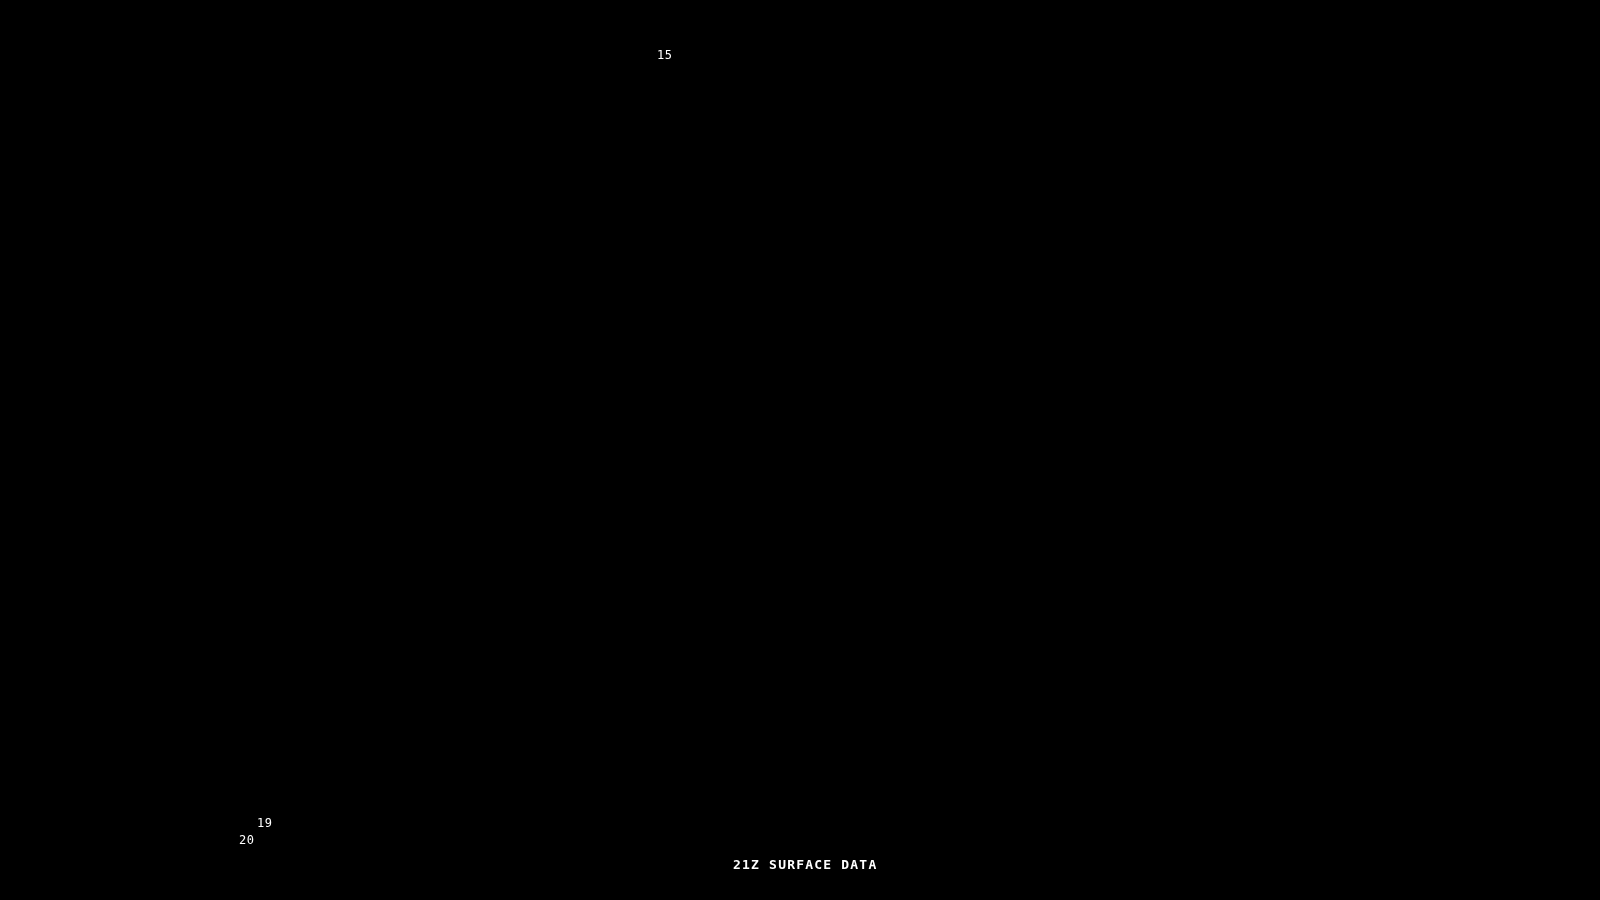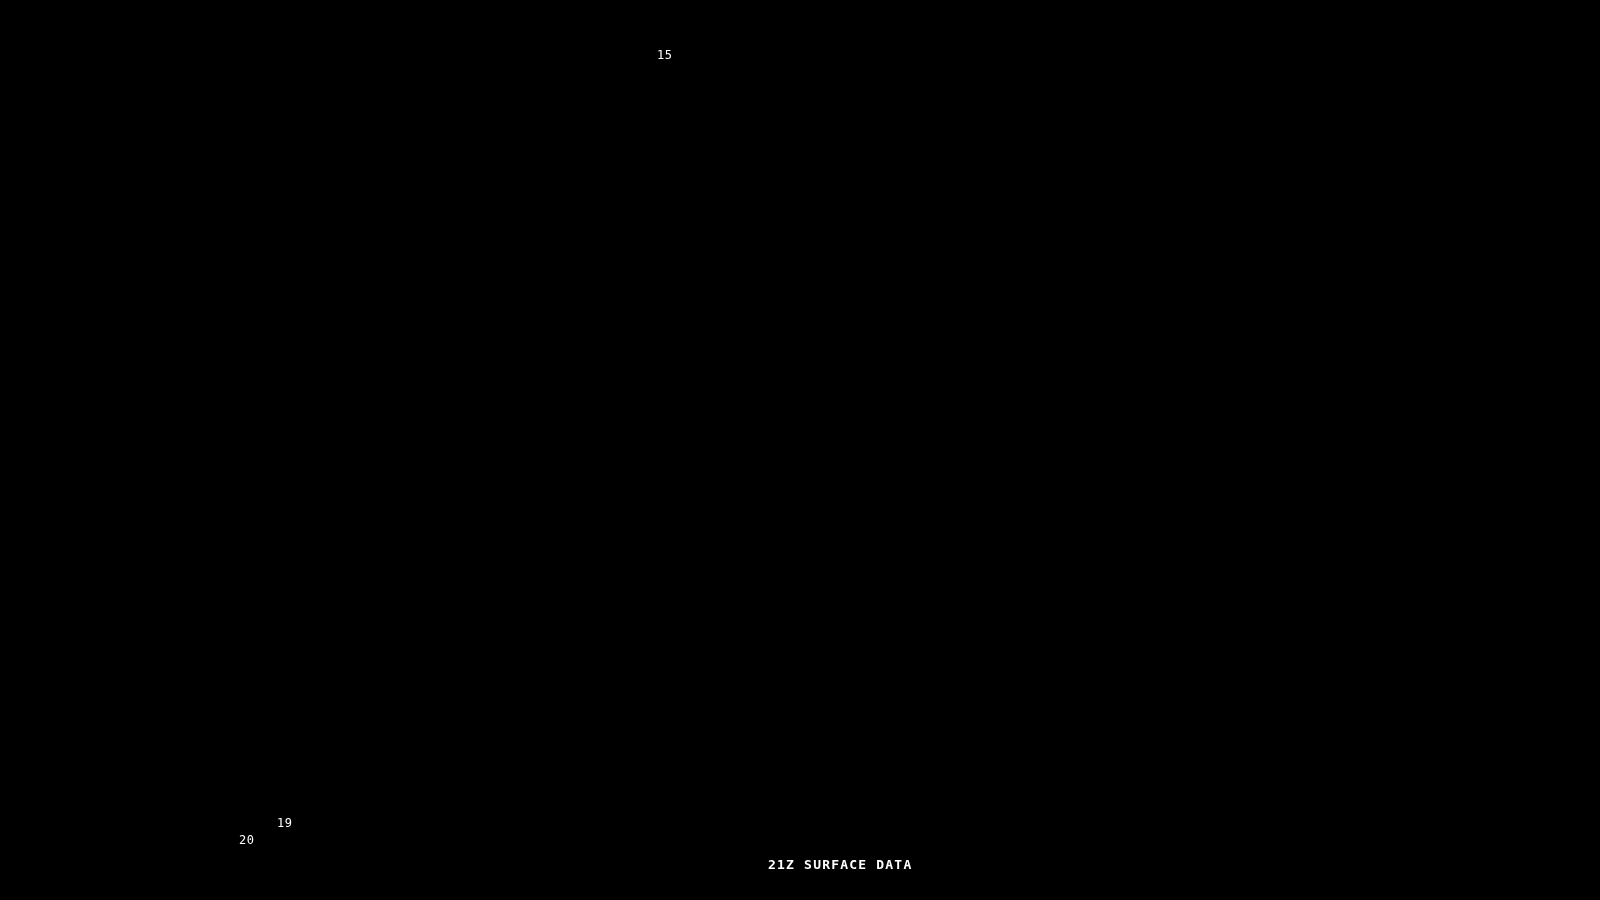--- a/index.html
+++ b/index.html
@@ -41,19 +41,19 @@
     font-weight: bold;
   }
 </style>
 </head>
 <body>
 
 <div id="canvas">
 
   <span class="plot-label station-ob" style="left:657px; top:49px;">15</span>
 
-  <span class="plot-label station-ob" style="left:257px; top:817px;margin-left:20px;">19</span>
+  <span class="plot-label station-ob" style="left:257px; top:817px;">19</span>
 
   <span class="plot-label station-ob" style="left:239px; top:834px;">20</span>
 
-  <span class="plot-label map-title" style="left:733px; top:859px;margin-left:35px;">21Z SURFACE DATA</span>
+  <span class="plot-label map-title" style="left:733px; top:859px;">21Z SURFACE DATA</span>
 
 </div>
 
 </body></html>

